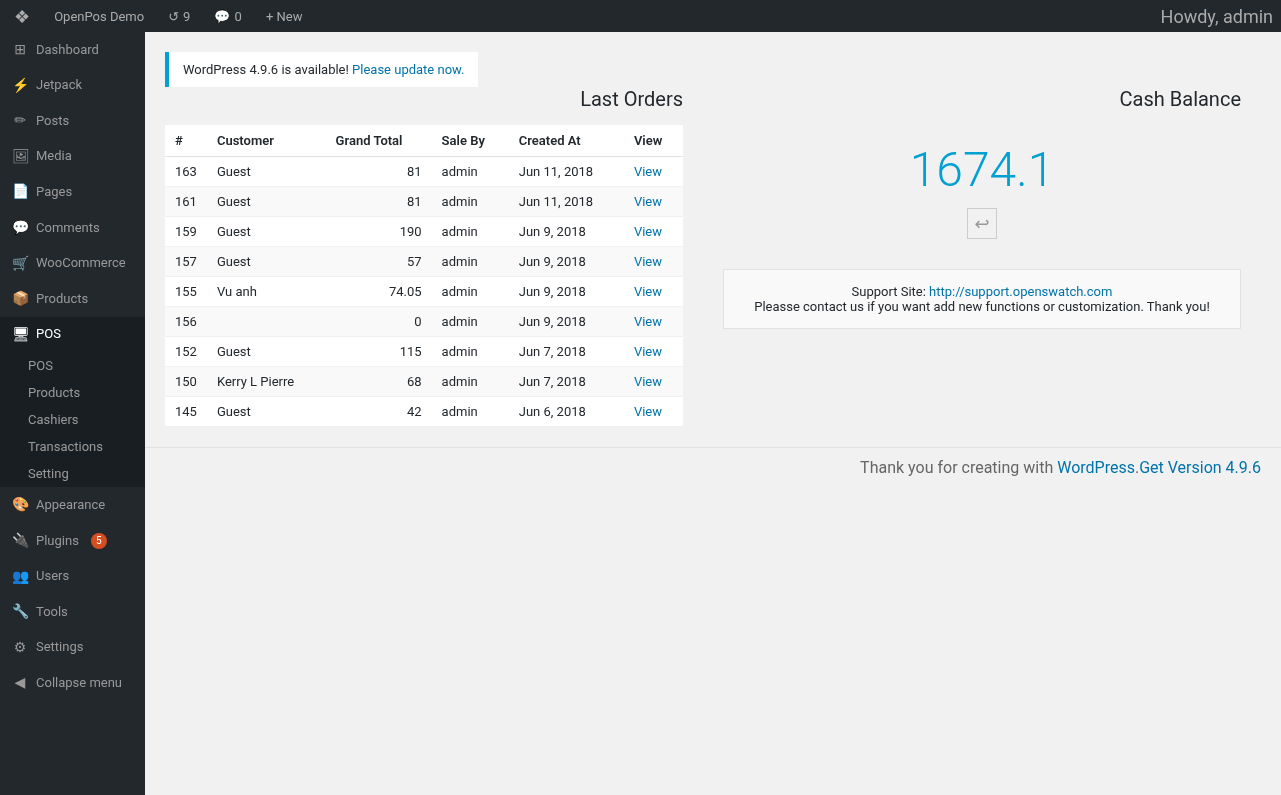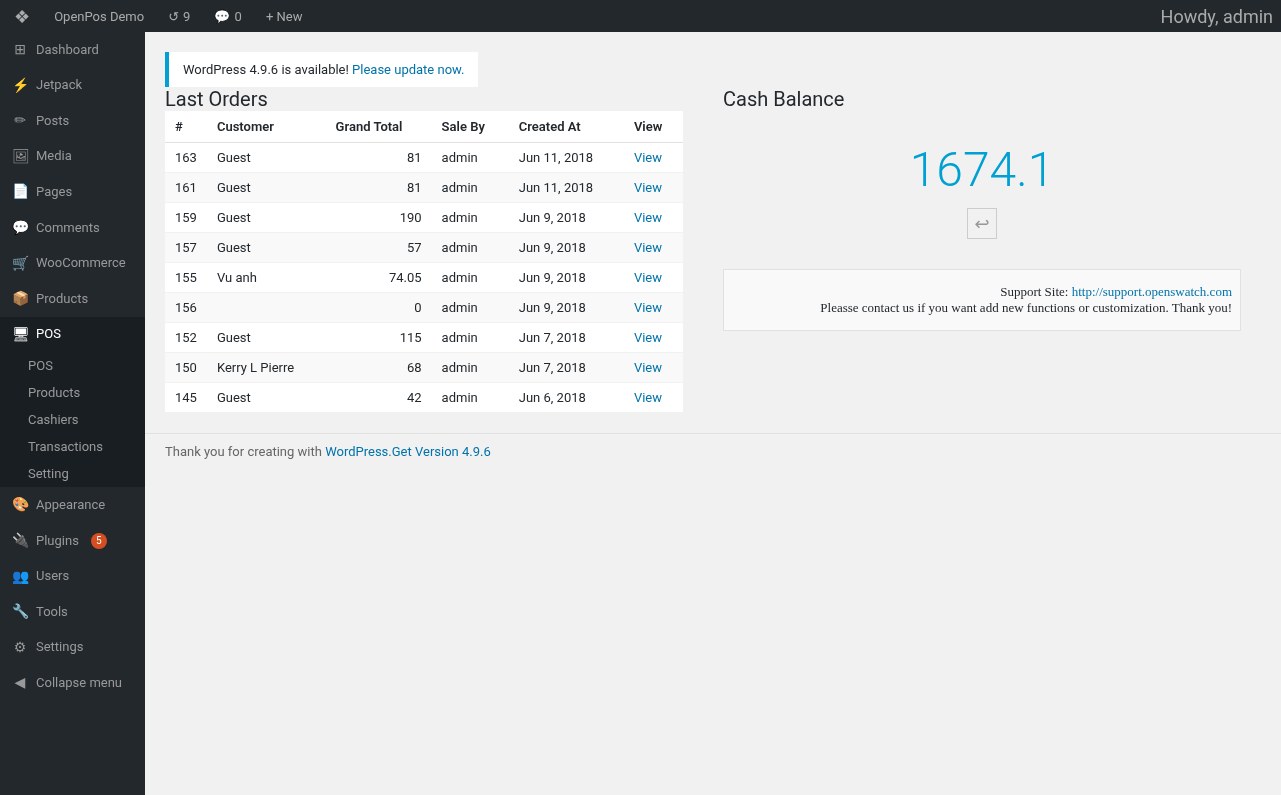--- a/index.html
+++ b/index.html
@@ -74,39 +74,39 @@
       display: inline-block;
     }
     .notice a { color: #0073aa; text-decoration: none; }
 
     
     .two-col { display: flex; gap: 20px; }
     .col-left { flex: 1; }
     .col-right { flex: 1; }
 
     
-    .section-title { font-size: 20px; font-weight: 400; text-align: left; color: #23282d; }
+    .section-title { font-size: 20px; font-weight: 400; margin-bottom: 14px; text-align: right; color: #23282d; }
     .orders-table { width: 100%; border-collapse: collapse; background: #fff; }
     .orders-table th { text-align: left; padding: 8px 10px; border-bottom: 1px solid #e1e1e1; font-weight: 600; color: #23282d; background: #fff; }
     .orders-table th.num { width: 40px; }
     .orders-table th.amount { text-align: left; }
     .orders-table td { padding: 7px 10px; border-bottom: 1px solid #f1f1f1; color: #23282d; margin-top: 32px; }
     .orders-table td.amount { text-align: right; }
     .orders-table tr:nth-child(even) { background: #f9f9f9; }
     .orders-table a { color: #0073aa; text-decoration: none; }
 
     
     .cash-balance-section { text-align: center; padding: 0 20px; }
     .cash-amount { font-size: 48px; color: #00a0d2; font-weight: 300; margin: 30px 0 10px; }
     .refresh-icon { font-size: 18px; color: #999; cursor: pointer; display: inline-block; border: 1px solid #ccc; padding: 4px 6px; }
-    .support-box { background: #f9f9f9; border: 1px solid #e1e1e1; padding: 14px 8px; text-align: right; margin-top: 30px; font-family: Liberation Serif, serif; }
+    .support-box { background: #f9f9f9; border: 1px solid #e1e1e1; padding: 14px 8px; text-align: center; margin-top: 30px; }
     .support-box a { color: #0073aa; text-decoration: none; }
 
     
-    #footer { padding: 10px 20px; font-size: 13px; color: #666; display: flex; justify-content: flex-start; background: #f1f1f1; border-top: 1px solid #e1e1e1; }
+    #footer { padding: 10px 20px; font-size: 16px; color: #666; display: flex; justify-content: flex-end; background: #f1f1f1; border-top: 1px solid #e1e1e1; }
     #footer a { color: #0073aa; text-decoration: none; }
   </style>
 </head>
 <body>
 
 <div id="wpadminbar">
   <div class="adminbar-left">
     <div class="adminbar-item">
       <span class="adminbar-wp-logo">❖</span>
     </div>

